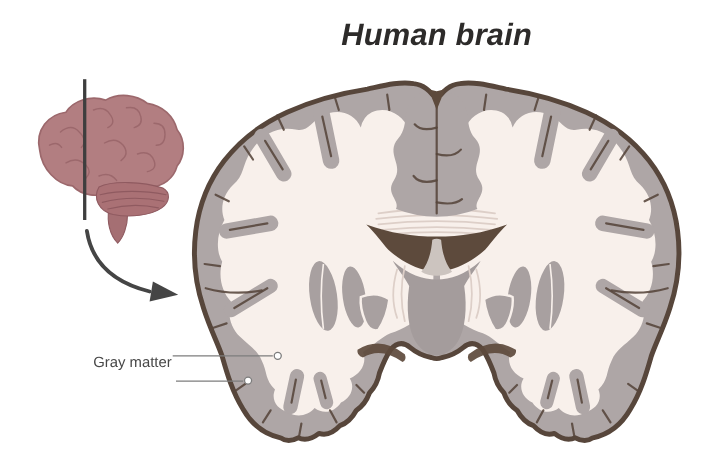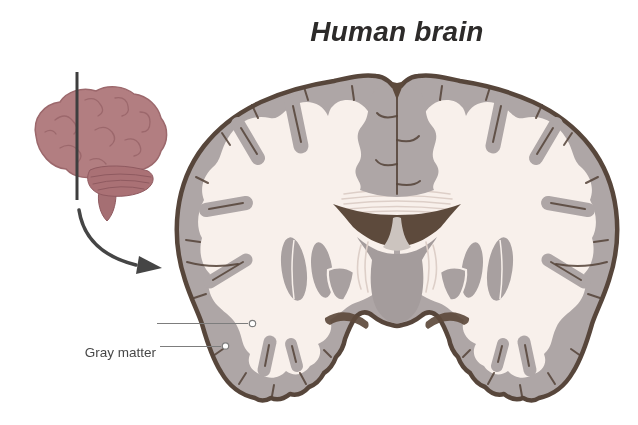--- a/index.html
+++ b/index.html
@@ -11,21 +11,21 @@
   }
   html,body{margin:0;padding:0;background:#fff;}
   .stage{position:relative;width:638px;height:425px;background:var(--paper);overflow:hidden;
          font-family:"Liberation Sans",sans-serif;}
   .stage svg{position:absolute;left:0;top:0;}
   .title{position:absolute;left:397px;top:16px;transform:translateX(-50%);
          white-space:nowrap;font-size:28px;font-weight:bold;color:var(--ink);
          letter-spacing:0.2px;font-style:italic;}
   .anno{position:absolute;left:36px;text-align:right;font-size:13.5px;color:var(--label);}
   .anno.white{top:316px;width:117px;}
-  .anno.gray{top:345px;width:120px;}
+  .anno.gray{top:322px;width:120px;}
   
   .outline{fill:var(--cortex);stroke:var(--dark);stroke-width:4.5;stroke-linejoin:round;}
   .cream{fill:var(--cream);}
   .fiber{fill:none;stroke:var(--fiber);stroke-width:1.6;stroke-linecap:round;}
   .vent{fill:var(--ventricle);}
   .col3{fill:var(--column);}
   .thal{fill:var(--cortex2);}
   .band{fill:var(--cortex);}
   .sulcus{fill:none;stroke:var(--dark);stroke-width:2;stroke-linecap:round;opacity:.88;}
   .finger{fill:none;stroke:var(--cortex);stroke-linecap:round;}

